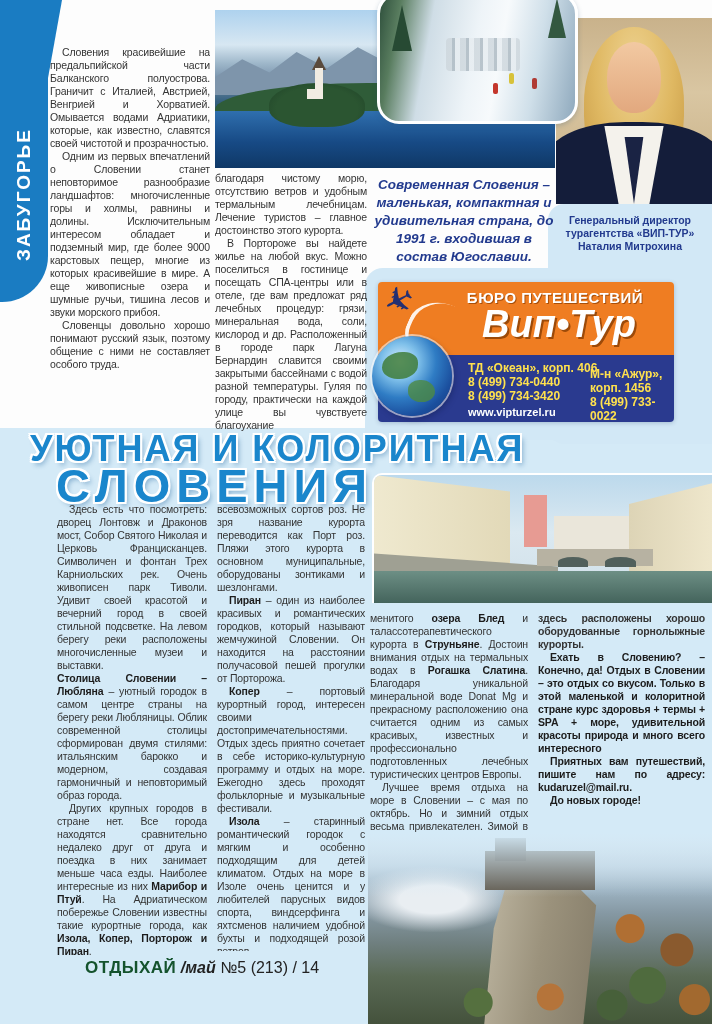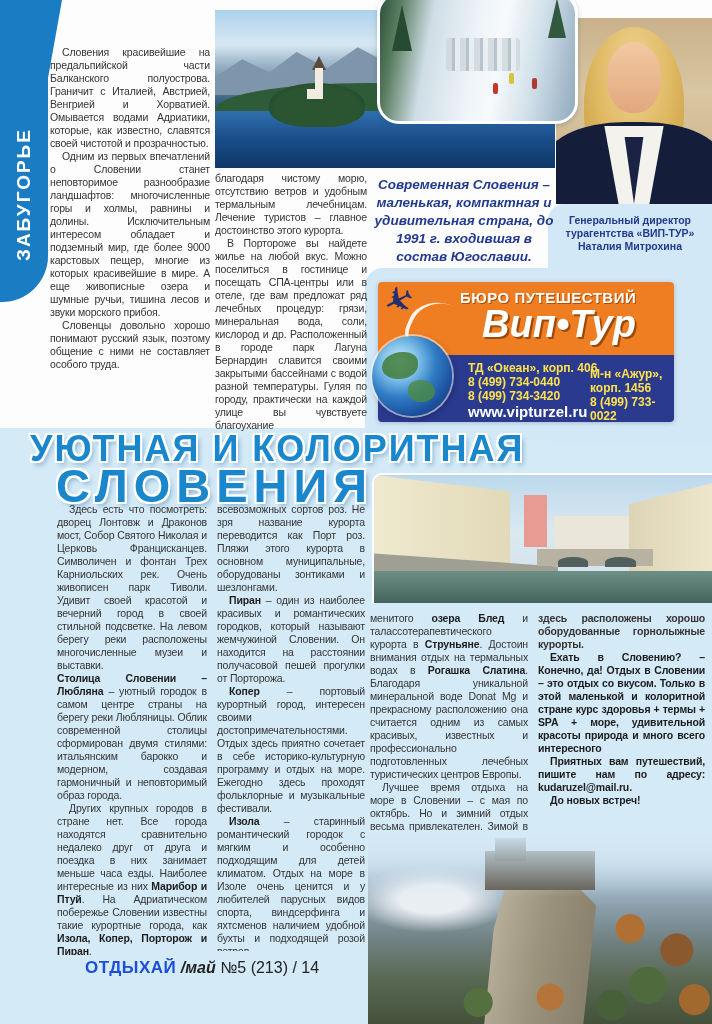--- a/index.html
+++ b/index.html
@@ -109,26 +109,26 @@
   .ca-autumn2{position:absolute;left:20%;bottom:0;width:60%;height:28%;
       background:radial-gradient(circle at 20% 60%,#55703f 0 14px,transparent 15px),
                  radial-gradient(circle at 55% 50%,#b5743a 0 13px,transparent 14px),
                  radial-gradient(circle at 85% 65%,#47603a 0 15px,transparent 16px);}
 
   
   .ad{left:378px;top:282px;width:296px;height:140px;border-radius:4px;box-shadow:0 1px 4px rgba(30,60,100,.25);}
   .ad-top{position:absolute;left:0;top:0;right:0;height:73px;background:#ef7d22;border-radius:4px 4px 0 0;}
   .ad-bottom{position:absolute;left:0;bottom:0;right:0;height:67px;background:#2a3a8f;border-radius:0 0 4px 4px;}
   .ad-plane{position:absolute;left:6px;top:-2px;font-size:36px;color:#232f72;transform:scaleX(-1) rotate(28deg);}
-  .ad-tagline{position:absolute;left:82px;top:7px;width:190px;text-align:left;color:#fff;font-weight:bold;
+  .ad-tagline{position:absolute;left:82px;top:7px;width:190px;text-align:center;color:#fff;font-weight:bold;
       font-size:15px;letter-spacing:.5px;text-shadow:1px 1px 0 #a84f0a;}
   .ad-brand{position:absolute;left:88px;top:21px;width:186px;text-align:center;color:#fff;font-weight:bold;
       font-style:italic;font-size:38px;text-shadow:2px 2px 0 #9c4a09;}
   .ad-left{position:absolute;left:90px;top:6px;color:#ffe14d;font-weight:bold;font-size:12px;line-height:14px;}
-  .ad-website{color:#ffffff;font-size:15px;margin-top:2px;}
+  .ad-website{color:#ffffff;font-size:11px;margin-top:2px;}
   .ad-right{position:absolute;left:212px;top:12px;width:82px;color:#ffe14d;font-weight:bold;font-size:12px;line-height:14px;}
   .ad-globe{position:absolute;left:-6px;top:54px;width:80px;height:80px;border-radius:50%;
       background:radial-gradient(circle at 35% 32%,#d9efff 0%,#7fc0ea 24%,#2f7cc4 48%,#1b4f9e 72%,#123a78 100%);
       box-shadow:0 0 0 2px rgba(255,255,255,.55),2px 3px 6px rgba(10,20,60,.4);}
   .ad-globe:before{content:"";position:absolute;left:12%;top:20%;width:45%;height:34%;background:#3f7d3a;
       border-radius:60% 40% 55% 45%;opacity:.85;}
   .ad-globe:after{content:"";position:absolute;left:45%;top:55%;width:34%;height:28%;background:#4c8a42;
       border-radius:45% 55% 50% 50%;opacity:.8;}
   .ad-trail{position:absolute;left:28px;top:22px;width:70px;height:60px;border:0;
       border-left:4px solid rgba(255,255,255,.9);border-radius:50% 0 0 40%;transform:rotate(24deg);}
@@ -142,21 +142,21 @@
                   -2px 0 0 #fff,2px 0 0 #fff,3px 4px 5px rgba(20,90,150,.4);white-space:nowrap;}
 
   
   .colA{left:57px;top:503px;width:150px;height:452px;}
   .colB{left:217px;top:503px;width:148px;height:448px;}
   .colC{left:370px;top:612px;width:158px;height:240px;}
   .colD{left:538px;top:612px;width:167px;height:240px;font-weight:bold;}
 
   
   .footer{left:85px;top:958px;font-size:16px;color:#222;white-space:nowrap;}
-  .footer .brand{color:#1d4ed8;font-weight:800;font-size:17px;letter-spacing:.5px;}
+  .footer .brand{color:#14532d;font-weight:800;font-size:17px;letter-spacing:.5px;}
   .footer .mid{font-weight:800;font-style:italic;}
 </style>
 </head>
 <body>
 
 <div class="page">
 
   <div class="abs bg-band"></div>
   <div class="abs bg-caption-zone"></div>
   <div class="abs bg-ad-zone"></div>
@@ -261,21 +261,21 @@
       <p class="para"><b>Изола</b><span> – старинный романтический городок с мягким и особенно подходящим для детей климатом. Отдых на море в Изоле очень ценится и у любителей парусных видов спорта, виндсерфинга и яхтсменов наличием удобной бухты и подходящей розой ветров.</span></p>
     </div>
   <div class="abs colC bodytext">
       <p class="para ni"><span>менитого </span><b>озера Блед</b><span> и талассотерапевтического курорта в </span><b>Струньяне</b><span>. Достоин внимания отдых на термальных водах в </span><b>Рогашка Слатина</b><span>. Благодаря уникальной минеральной воде Donat Mg и прекрасному расположению она считается одним из самых красивых, известных и профессионально подготовленных лечебных туристических центров Европы.</span></p>
       <p class="para"><span>Лучшее время отдыха на море в Словении – с мая по октябрь. Но и зимний отдых весьма привлекателен. Зимой в горах выпадает много снега и не удивительно, что</span></p>
     </div>
   <div class="abs colD bodytext">
       <p class="para ni"><span>здесь расположены хорошо оборудованные горнолыжные курорты.</span></p>
       <p class="para"><b>Ехать в Словению? – Конечно, да! Отдых в Словении – это отдых со вкусом. Только в этой маленькой и колоритной стране курс здоровья + термы + SPA + море, удивительной красоты природа и много всего интересного</b></p>
       <p class="para"><b>Приятных вам путешествий, пишите нам по адресу: kudaruzel@mail.ru.</b></p>
-      <p class="para"><b>До новых встреч!</b></p>
+      <p class="para"><b>До новых городе!</b></p>
     </div>
 
   <div class="abs photo photo-castle">
     <div class="ca-mist"></div>
     <div class="ca-cliff"></div>
     <div class="ca-keep"></div>
     <div class="ca-tower"></div>
     <div class="ca-autumn"></div>
     <div class="ca-autumn2"></div>
     <div class="ca-fade"></div>

